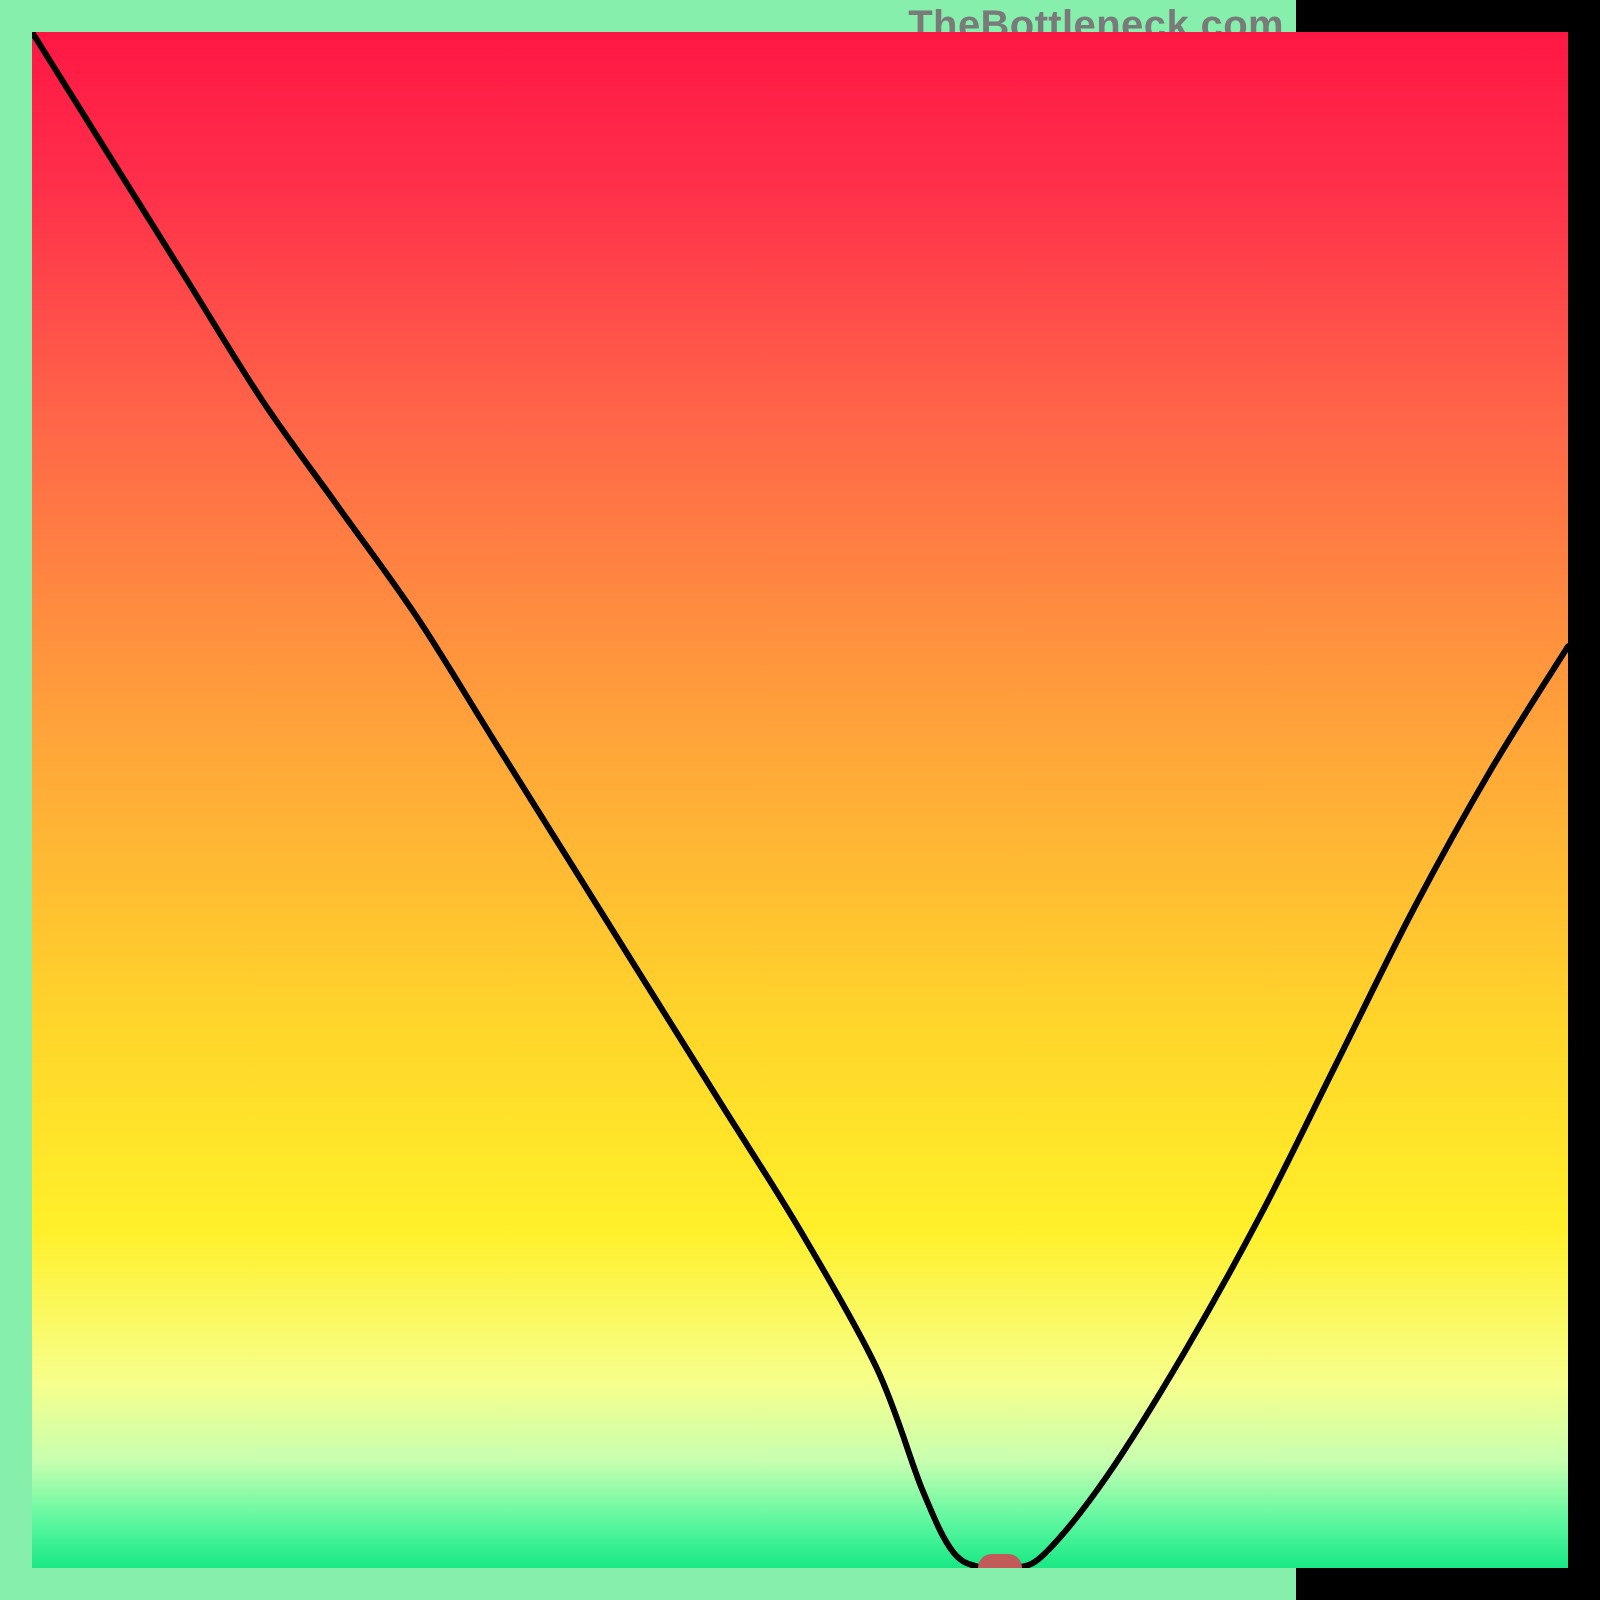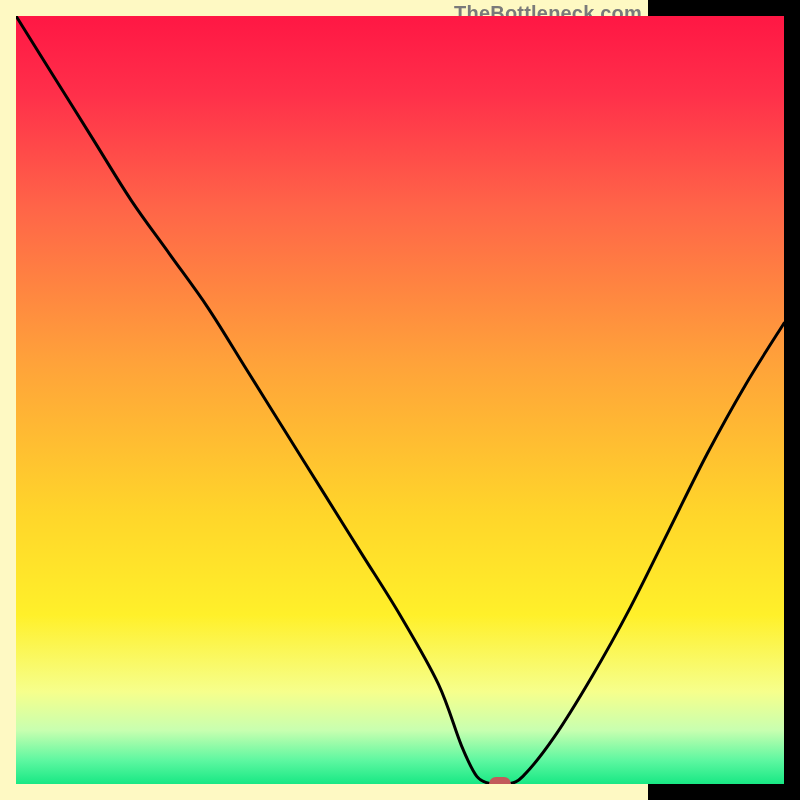--- a/index.html
+++ b/index.html
@@ -8,21 +8,21 @@
     width: 800px;
     height: 800px;
     background: #000;
     overflow: hidden;
     font-family: Arial, Helvetica, sans-serif;
   }
   .frame {
     position: absolute;
     width: 648px;
     height: 800px;
-    background: #fef9c3;
+    background: #86efac;
   }
   .plot-area {
     position: absolute;
     left: 16px;
     top: 16px;
     width: 768px;
     height: 768px;
     overflow: hidden;
   }
   .gradient-bg {

